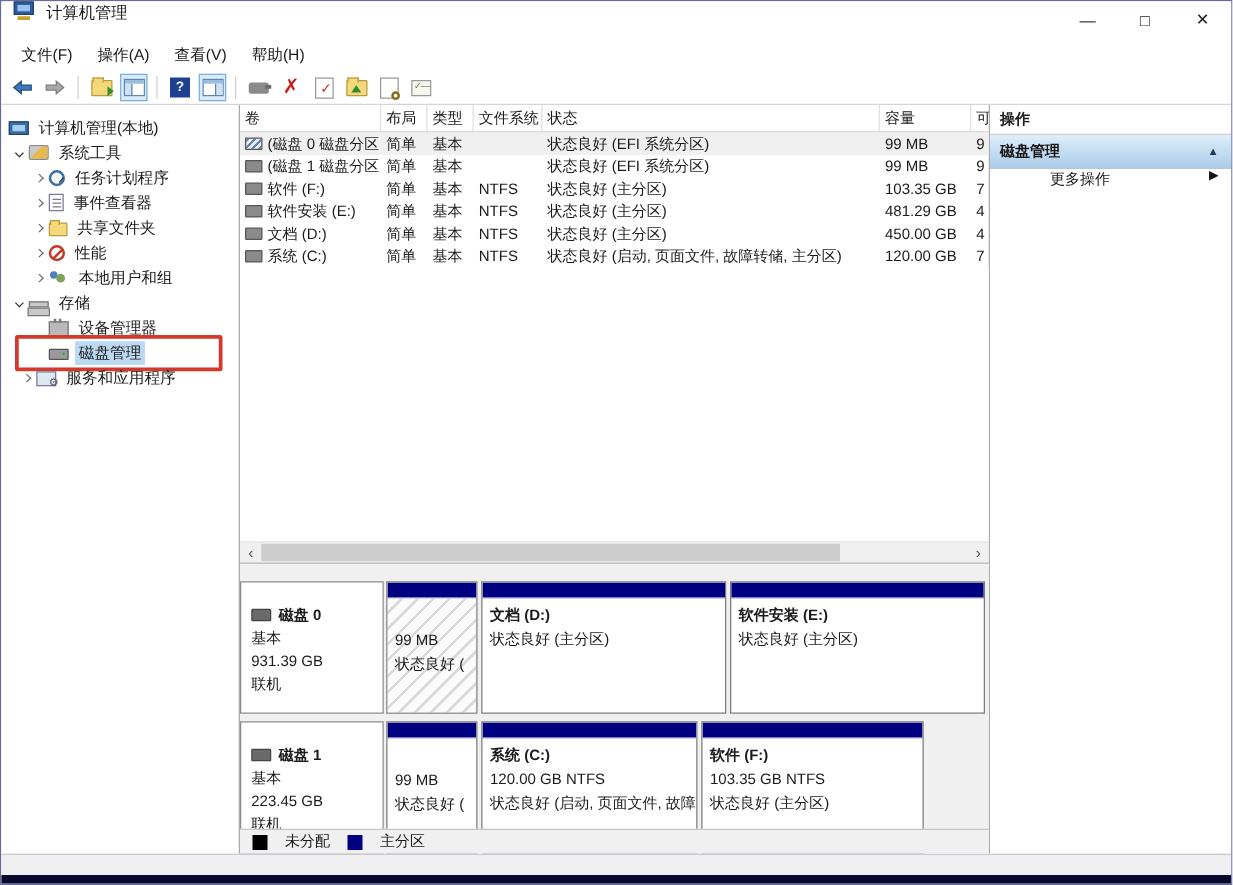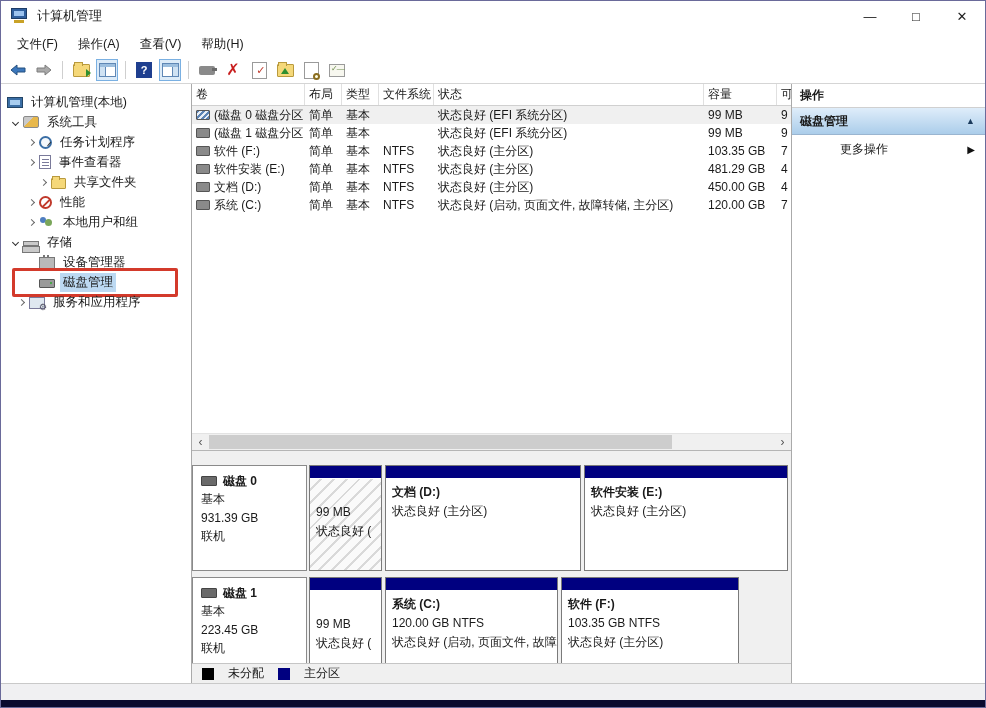--- a/index.html
+++ b/index.html
@@ -1,20 +1,20 @@
 <!DOCTYPE html>
 <html><head>
 <meta charset="utf-8">
 <style>
   * { margin:0; padding:0; box-sizing:border-box; }
   html,body { width:986px; height:708px; font-family:"Liberation Sans","DejaVu Sans",sans-serif; font-size:12px; color:#1a1a1a; background:#fff; }
   .window { width:986px; height:708px; border:1px solid #6a6a9a; display:flex; flex-direction:column; background:#fff; overflow:hidden; }
 
   
-  .titlebar { height:30px; display:flex; align-items:center; background:#fff; flex:none; }
+  .titlebar { height:30px; display:flex; align-items:flex-start; background:#fff; flex:none; }
   .titlebar .app-icon { width:18px; height:16px; margin:0 8px 0 10px; position:relative; }
   .titlebar .app-icon .scr { position:absolute; left:0; top:0; width:16px; height:11px; background:#2f5f9e; border:1px solid #1d3c66; }
   .titlebar .app-icon .scr:after { content:""; position:absolute; left:2px; top:2px; width:10px; height:5px; background:#9cc3ef; }
   .titlebar .app-icon .base { position:absolute; left:3px; top:12px; width:10px; height:3px; background:#c9a227; }
   .title-text { font-size:13px; }
   .win-controls { margin-left:auto; display:flex; height:100%; }
   .win-btn { width:46px; height:100%; display:flex; align-items:center; justify-content:center; font-size:13px; color:#222; cursor:default; }
 
   
   .menubar { height:26px; display:flex; align-items:center; padding-left:6px; background:#fff; flex:none; }
@@ -101,41 +101,41 @@
   
   .hscroll { height:17px; flex:none; background:#f0f0f0; display:flex; align-items:center; border-top:1px solid #e3e3e3; }
   .hs-arrow { width:17px; height:17px; display:flex; align-items:center; justify-content:center; color:#555; font-size:12px; flex:none; }
   .hs-track { flex:1; height:100%; position:relative; }
   .hs-thumb { position:absolute; left:0; top:1px; bottom:1px; width:82%; background:#cdcdcd; }
 
   
   .disk-pane { flex:1; background:#f0f0f0; border-top:1px solid #b5b5b5; position:relative; padding:14px 0 0 0; overflow:hidden; }
   .disk-row { display:flex; margin:0 0 6px 0; height:106px; }
   .disk-card { width:115px; flex:none; background:#fff; border:1px solid #8a8a8a; padding:6px 8px; line-height:1.55; }
-  .disk-card .disk-title { display:flex; align-items:center; gap:6px; font-weight:bold; }
+  .disk-card .disk-title { display:flex; align-items:center; gap:6px; font-weight:bold;margin-top:11px; }
   .disk-card .card-ic { width:16px; height:10px; background:#6a6a6a; border:1px solid #444; border-radius:1px; }
   .parts { display:flex; gap:3px; margin-left:2px; }
   .part { border:1px solid #7a7a7a; background:#fff; display:flex; flex-direction:column; overflow:hidden; }
   .part-bar { height:13px; background:#000080; border-bottom:1px solid #fff; flex:none; }
   .part-body { flex:1; padding:4px 6px; line-height:1.6; white-space:nowrap; overflow:hidden; }
   .part-body .pt { font-weight:bold; }
   .part.hatched .part-body { background:repeating-linear-gradient(135deg,#fafafa 0 7px,#d9d9d9 7px 9px); }
 
   
   .legend { position:absolute; left:0; right:0; bottom:0; height:20px; background:#f0f0f0; border-top:1px solid #c5c5c5; display:flex; align-items:center; gap:6px; padding-left:10px; }
   .sw { width:12px; height:12px; flex:none; }
   .sw-unalloc { background:#000; }
   .sw-primary { background:#000080; }
   .legend span { margin-right:8px; }
 
   
   .actions-header { height:24px; display:flex; align-items:center; padding-left:8px; font-weight:bold; border-bottom:1px solid #d0d0d0;text-align:center; }
   .actions-group { height:27px; display:flex; align-items:center; justify-content:space-between; padding:0 10px 0 8px; background:linear-gradient(#dfedfa,#abcdea); border-bottom:1px solid #9ab5d0; font-weight:bold; }
   .actions-group .tri { color:#1a3a5c; font-size:9px; }
-  .actions-more { height:28px; display:flex; align-items:center; justify-content:space-between; padding:0 10px 0 48px; }
+  .actions-more { height:28px; display:flex; align-items:flex-start; justify-content:space-between; padding:0 10px 0 48px; }
   .actions-more .tri { color:#111; font-size:10px; }
 
   
   .status-strip { height:17px; background:#f0f0f2; border-top:1px solid #c9c9c9; flex:none; }
   .navy-bar { height:7px; background:#0a0a2e; flex:none; }
 </style>
 </head>
 <body>
 
 <div class="window">
@@ -235,21 +235,21 @@
         <span class="t-icon ic-clock"></span>
         <span class="tree-label">任务计划程序</span>
       </div>
       <div class="tree-row" style="padding-left:22px">
         <span class="chev">
             <i class="right"></i>
           </span>
         <span class="t-icon ic-doc"></span>
         <span class="tree-label">事件查看器</span>
       </div>
-      <div class="tree-row" style="padding-left:34px">
+      <div class="tree-row" style="padding-left:22px">
         <span class="chev">
             <i class="right"></i>
           </span>
         <span class="t-icon ic-folder"></span>
         <span class="tree-label">共享文件夹</span>
       </div>
       <div class="tree-row" style="padding-left:22px">
         <span class="chev">
             <i class="right"></i>
           </span>

